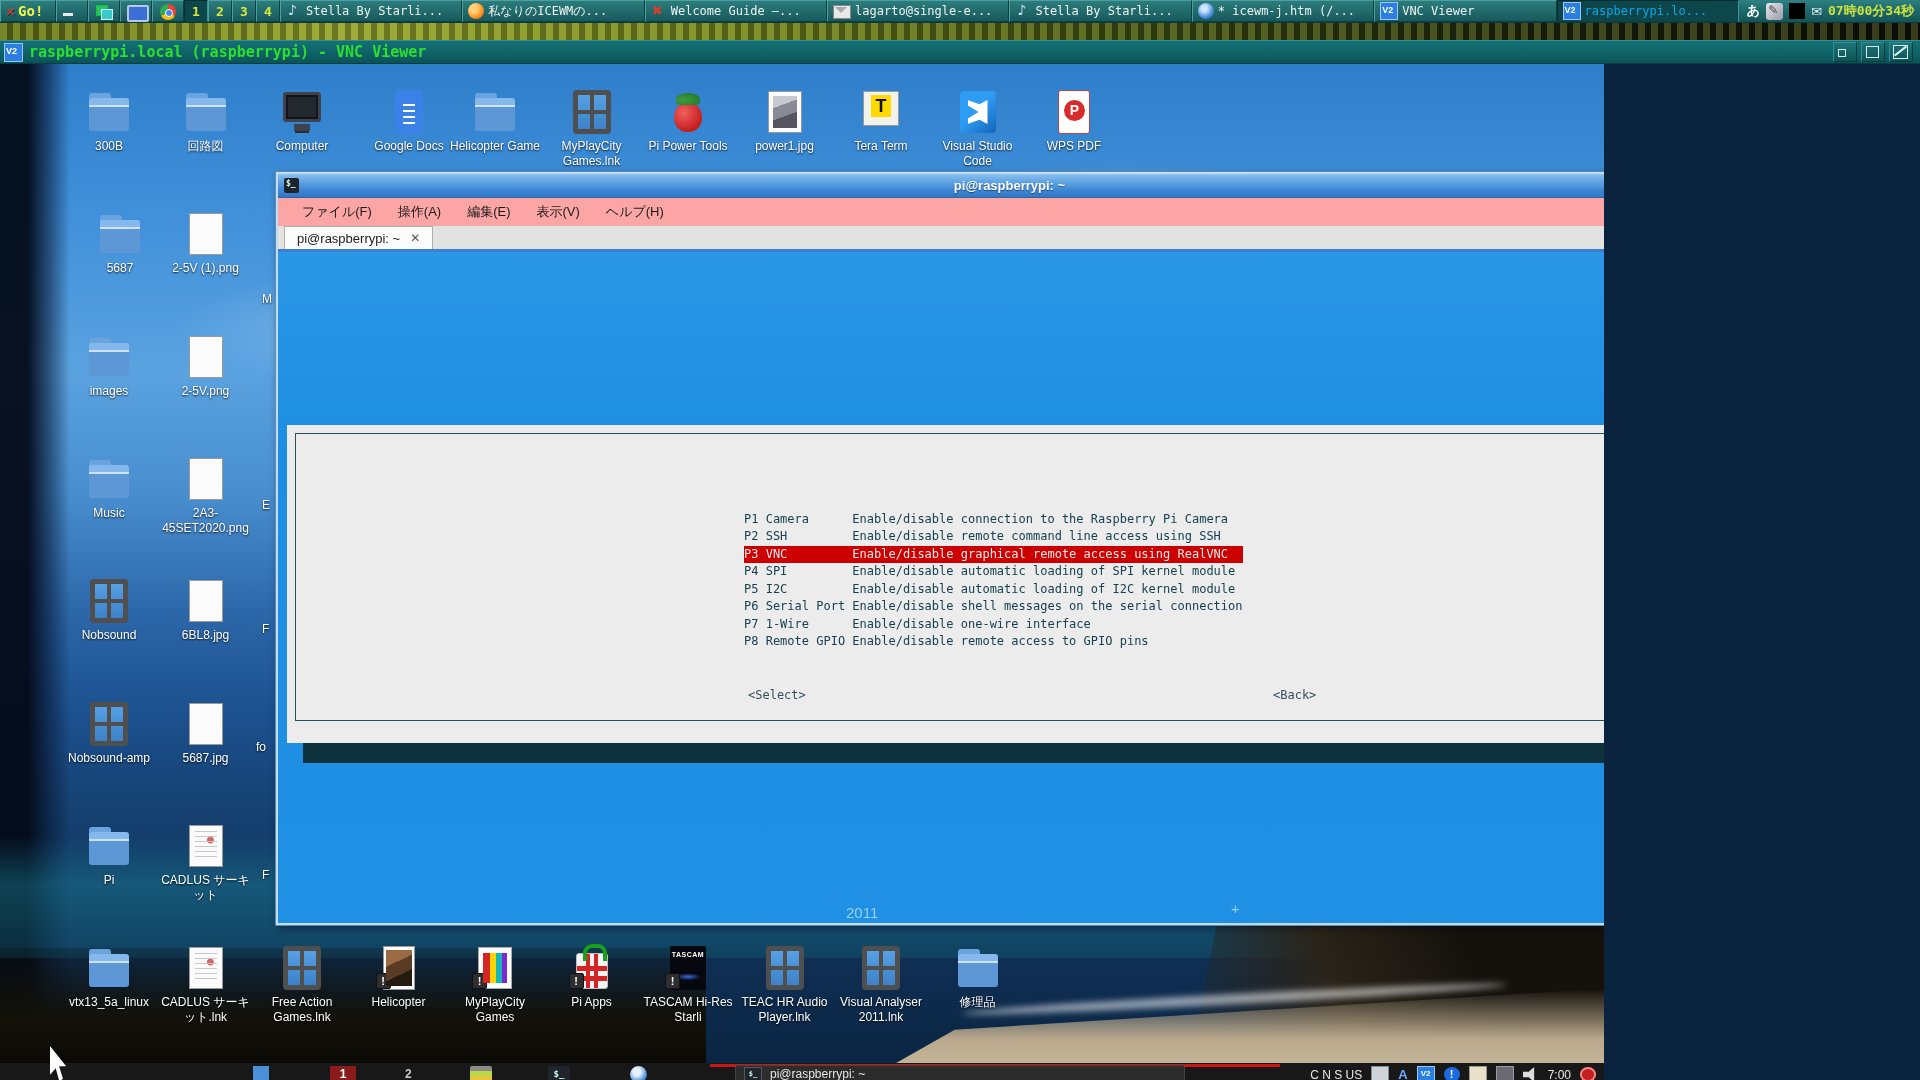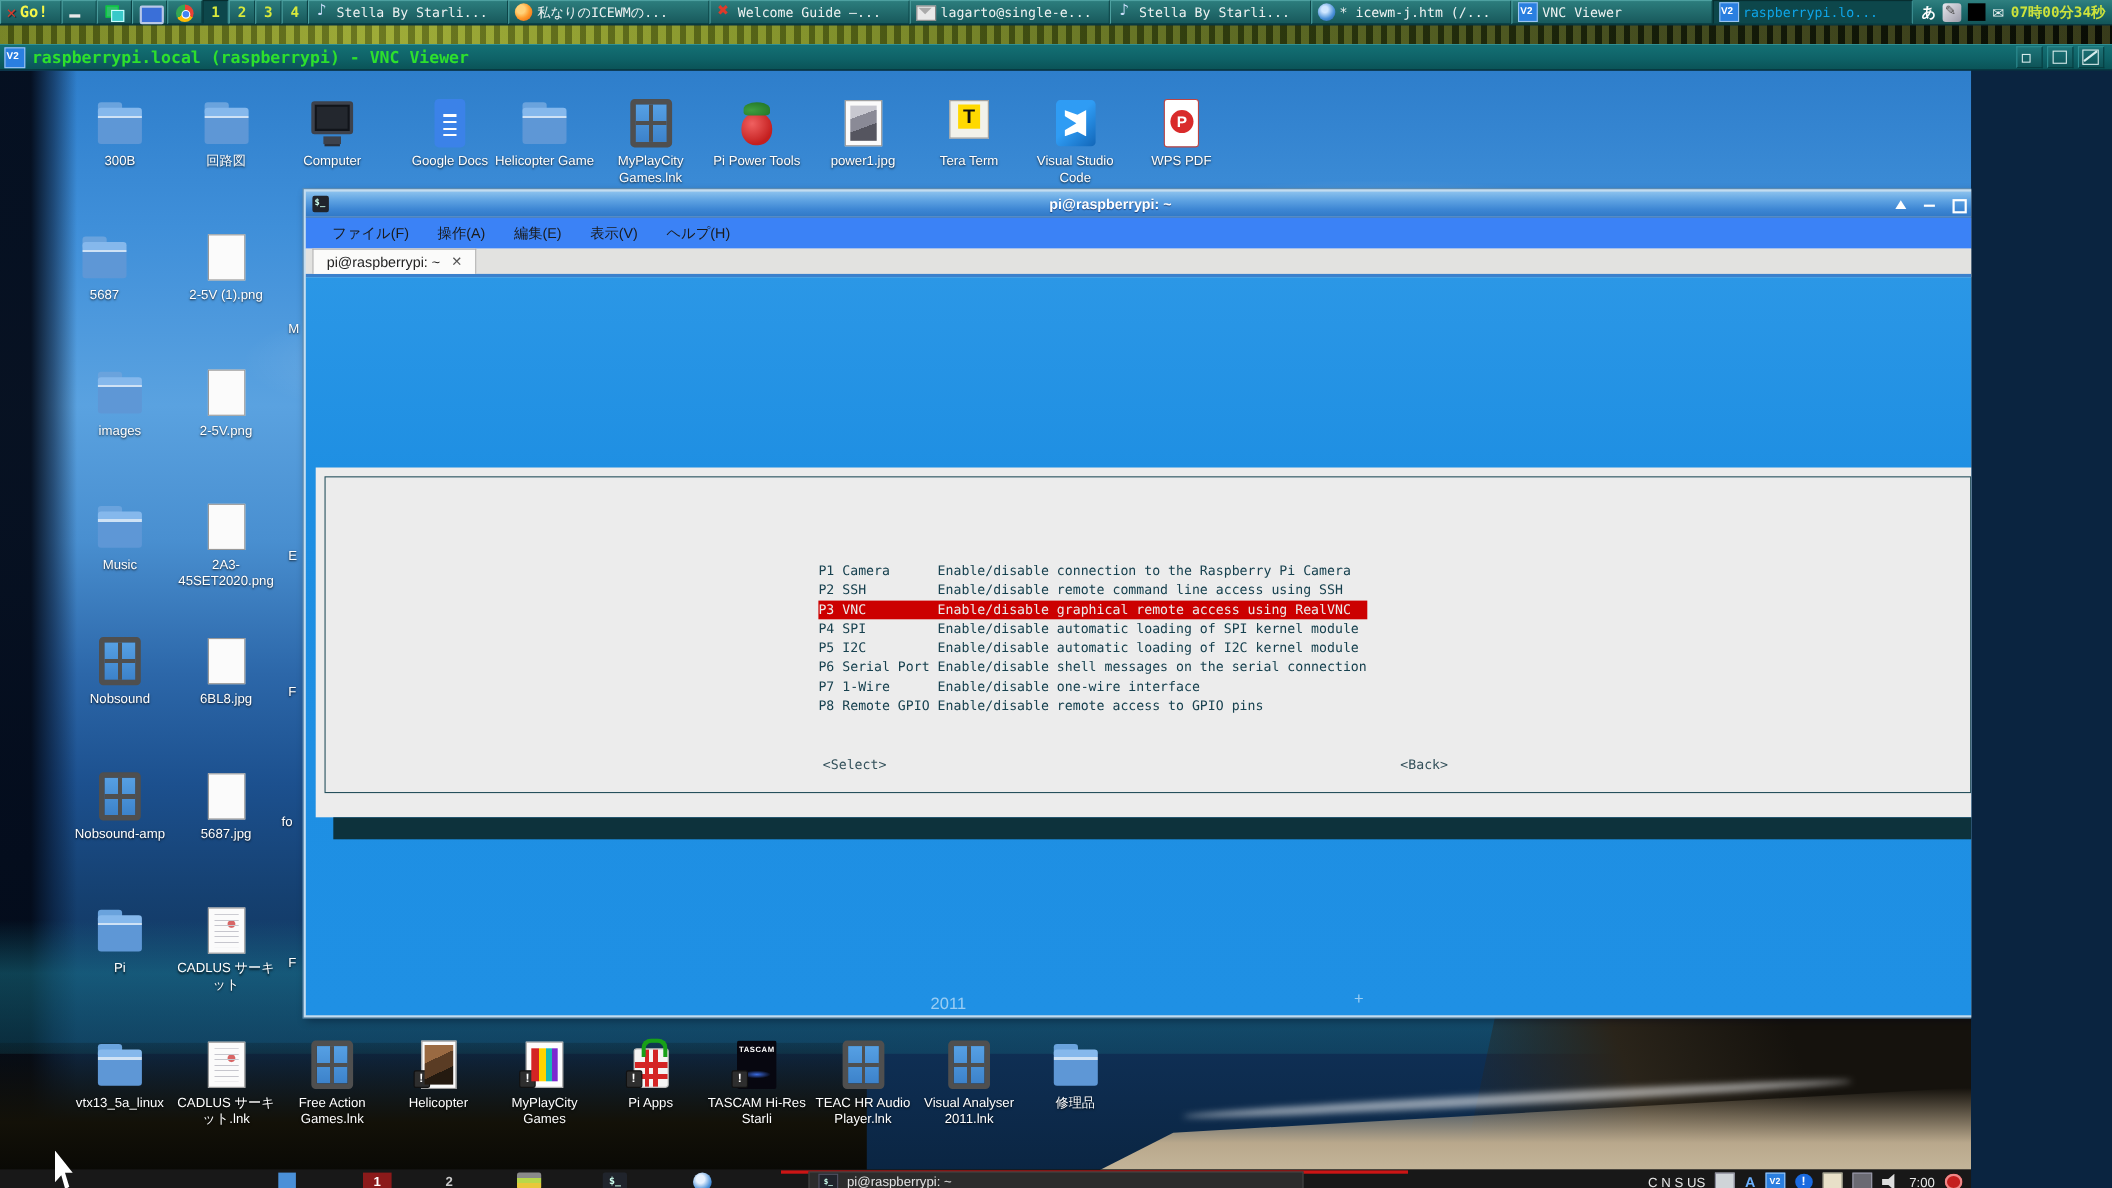--- a/index.html
+++ b/index.html
@@ -55,21 +55,21 @@
   .vncico::after{content:"V2";position:absolute;left:1px;top:2px;color:#fff;font:bold 9px "Liberation Sans",sans-serif;}
   .vnctext{color:#2de02d;font:bold 15px "DejaVu Sans Mono",monospace;flex:1;white-space:nowrap;overflow:hidden;}
   .winbtns{display:flex;gap:4px;padding-right:3px;}
   .wbtn{width:22px;height:18px;background:linear-gradient(180deg,#1d7478,#0e5458);border:1px solid #2f8f93;border-right-color:#063d40;border-bottom-color:#063d40;position:relative;}
   .wbtn-min::after{content:"";position:absolute;left:4px;bottom:4px;width:6px;height:6px;border:1px solid #d8ecec;}
   .wbtn-max::after{content:"";position:absolute;left:4px;top:3px;width:11px;height:10px;border:1px solid #d8ecec;}
   .wbtn-close::before{content:"";position:absolute;left:3px;top:2px;width:13px;height:12px;border:1px solid #d8ecec;}
   .wbtn-close::after{content:"";position:absolute;left:3px;top:7px;width:15px;height:2px;background:#d8ecec;transform:rotate(-38deg);}
 
   
-  .remote{position:absolute;left:0;top:64px;width:1792px;height:1016px;overflow:hidden;}
+  .remote{position:absolute;left:0;top:64px;width:1604px;height:1016px;overflow:hidden;}
   .wall-sky{position:absolute;inset:0;background:
     radial-gradient(ellipse 420px 90px at 70% 16%,rgba(255,255,255,.50),transparent 70%),
     radial-gradient(ellipse 520px 130px at 86% 36%,rgba(255,255,255,.42),transparent 70%),
     radial-gradient(ellipse 300px 80px at 24% 26%,rgba(255,255,255,.22),transparent 70%),
     linear-gradient(180deg,#2e7ecb 0%,#3f8fd9 14%,#5aa2e0 30%,#498fd0 42%,#2c67a9 54%,#1c508e 64%,#154070 74%,#10325a 84%,#0a2440 100%);}
   .wall-edge{position:absolute;left:0;top:0;width:70px;height:100%;background:linear-gradient(90deg,rgba(3,10,24,.95) 0 40%,rgba(6,20,44,.55) 70%,transparent 100%);}
   .wall-sea{position:absolute;left:0;top:76%;width:100%;height:12%;background:linear-gradient(180deg,rgba(27,120,140,.0),rgba(27,130,150,.45) 40%,rgba(20,100,120,.35));}
   .wall-rockR{position:absolute;right:0;top:52%;width:26%;height:48%;background:linear-gradient(250deg,#15120d 0 45%,#2a241a 70%,rgba(30,40,50,0) 100%);clip-path:polygon(28% 0,100% 0,100% 100%,0 100%,10% 55%);}
   .wall-rockBL{position:absolute;left:0;bottom:0;width:44%;height:13%;background:linear-gradient(180deg,rgba(10,10,8,.2),#131108 55%,#060604 100%);}
   .wall-beach{position:absolute;right:0;bottom:0;width:46%;height:9%;background:linear-gradient(180deg,rgba(200,180,150,.0),#b9a88c 55%,#cabda1 100%);clip-path:polygon(0 100%,12% 45%,100% 0,100% 100%);}
@@ -123,21 +123,21 @@
     background:linear-gradient(180deg,#8cc2ee 0%,#5fa3e2 35%,#3e87d4 70%,#3078c6 100%);border-bottom:1px solid #2a66a8;}
   .ttico{width:15px;height:15px;background:#20242c;border-radius:2px;position:relative;flex:0 0 15px;}
   .ttico::after{content:"$_";position:absolute;left:2px;top:1px;color:#cfe;font:bold 8px "DejaVu Sans Mono",monospace;}
   .tttext{flex:1;text-align:center;color:#fff;font:bold 13px "Liberation Sans",sans-serif;text-shadow:0 1px 1px rgba(0,0,40,.5);}
   .tbtns{display:flex;gap:10px;padding-right:4px;}
   .tbtn{width:16px;height:16px;position:relative;color:#fff;}
   .tbtn-shade::after{content:"";position:absolute;left:3px;top:4px;border-left:5px solid transparent;border-right:5px solid transparent;border-bottom:8px solid #fff;}
   .tbtn-min::after{content:"";position:absolute;left:3px;top:8px;width:10px;height:2px;background:#fff;}
   .tbtn-max::after{content:"";position:absolute;left:3px;top:3px;width:9px;height:9px;border:2px solid #fff;}
   .tbtn-close::after{content:"✕";position:absolute;left:1px;top:0;font:bold 13px "DejaVu Sans",sans-serif;}
-  .tmenu{height:28px;background:#3b82f6;display:flex;align-items:center;gap:26px;padding:0 24px;box-sizing:border-box;font:13px "Liberation Sans",sans-serif;color:#1a1a1a;}
+  .tmenu{height:28px;background:#fca5a5;display:flex;align-items:center;gap:26px;padding:0 24px;box-sizing:border-box;font:13px "Liberation Sans",sans-serif;color:#1a1a1a;}
   .ttabs{height:26px;background:#e2e2e0;border-bottom:3px solid #3a80cc;display:flex;align-items:flex-end;padding:0 6px;box-sizing:border-box;}
   .ttab{height:22px;background:#fbfbfa;border:1px solid #adadad;border-bottom:none;display:flex;align-items:center;gap:10px;padding:0 12px;font:13px "Liberation Sans",sans-serif;color:#222;}
   .ttab .tclose{color:#555;font:12px "DejaVu Sans",sans-serif;}
   .tcontent{position:absolute;left:0;right:0;top:78px;bottom:0;background:linear-gradient(180deg,#2b97e6 0%,#1d8ee2 30%,#1f90e4 100%);overflow:hidden;}
   .faint{position:absolute;color:rgba(255,255,255,.55);font:15px "Liberation Sans",sans-serif;}
 
   
   .dialog{position:absolute;left:9px;top:173px;width:1513px;height:318px;background:#ececec;box-sizing:border-box;}
   .dbox{position:absolute;left:8px;right:8px;top:8px;bottom:22px;border:1px solid #26505c;}
   .dtitle{position:absolute;left:0;right:0;top:1px;text-align:center;font:bold 13px/14px "DejaVu Sans Mono",monospace;color:#c03028;}
@@ -321,21 +321,21 @@
           <div class="dlabel">Tera Term</div>
         </div>
         <div class="dico t-vscode" style="left: 929.5px; top: 24px;">
           <div class="dicon"></div>
           <div class="dlabel">Visual Studio Code</div>
         </div>
         <div class="dico t-wpspdf" style="left: 1026px; top: 24px;">
           <div class="dicon"></div>
           <div class="dlabel">WPS PDF</div>
         </div>
-        <div class="dico t-folder" style="left: 47px; top: 146.3px;">
+        <div class="dico t-folder" style="left: 72px; top: 146.3px;">
           <div class="dicon"></div>
           <div class="dlabel">5687</div>
         </div>
         <div class="dico t-image" style="left: 157.5px; top: 146.3px;">
           <div class="dicon"></div>
           <div class="dlabel">2-5V (1).png</div>
         </div>
         <div class="dico t-folder" style="left: 61px; top: 268.6px;">
           <div class="dicon"></div>
           <div class="dlabel">images</div>

